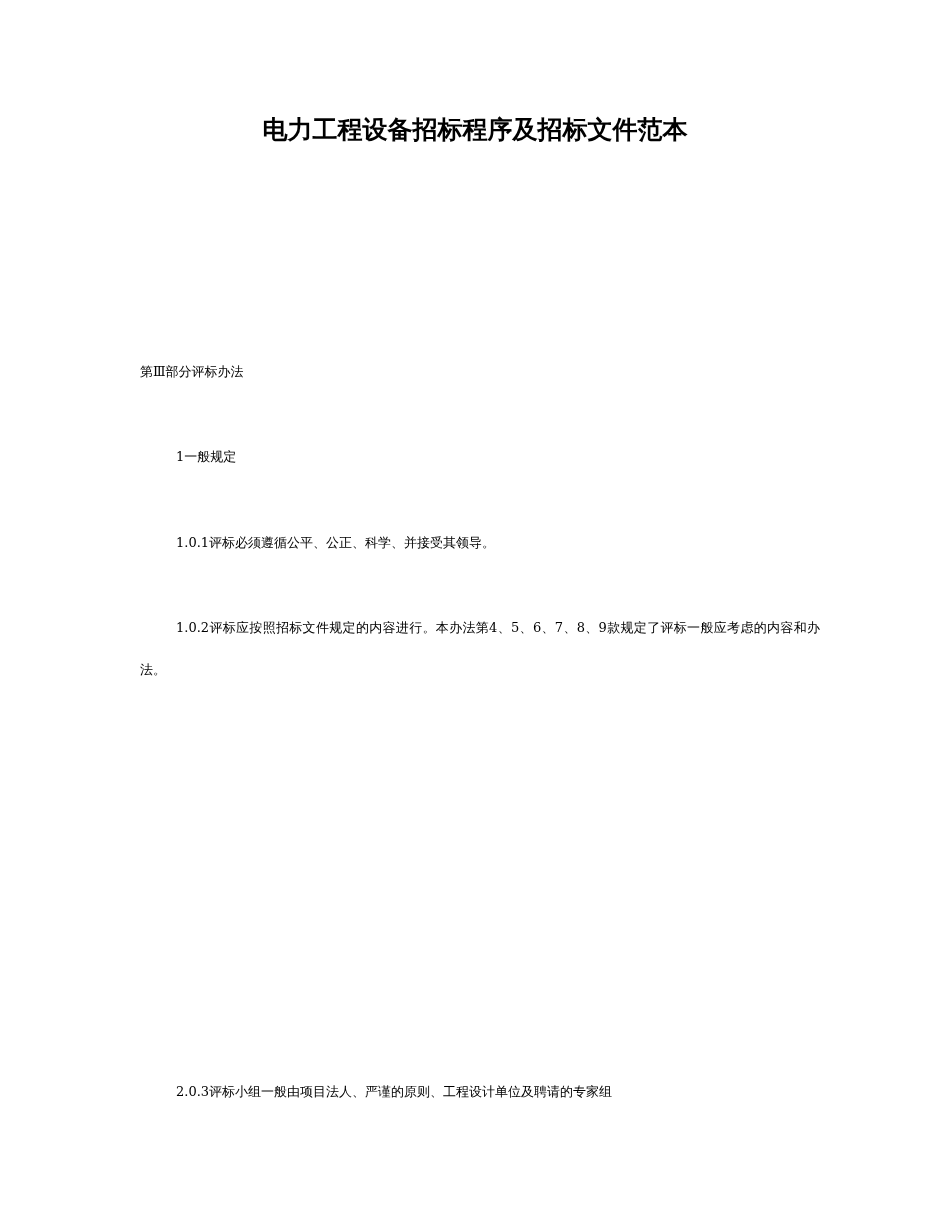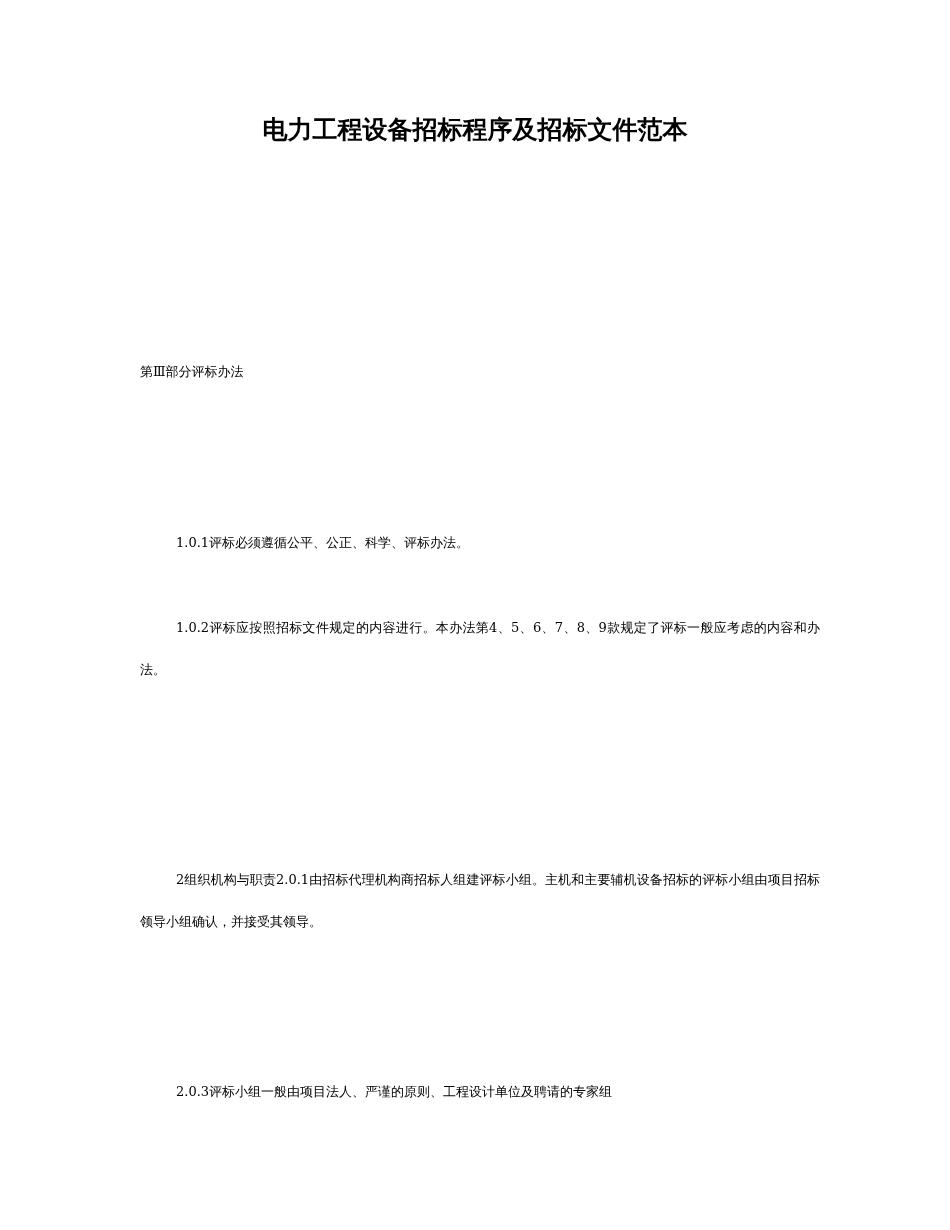--- a/index.html
+++ b/index.html
@@ -51,23 +51,23 @@
     .indent { text-indent: 36px; }
   </style>
 </head>
 <body>
 
 <div class="page">
   <div class="title">电力工程设备招标程序及招标文件范本</div>
 
   <div class="para" style="top:351px;">第Ⅲ部分评标办法</div>
 
+  <div class="para indent" style="top:436px;">1一般规定</div>
 
-  <div class="para indent" style="top:522px;">1.0.1评标必须遵循公平、公正、科学、评标办法。</div>
+  <div class="para indent" style="top:522px;">1.0.1评标必须遵循公平、公正、科学、并接受其领导。</div>
 
   <div class="para indent" style="top:607px;">1.0.2评标应按照招标文件规定的内容进行。本办法第4、5、6、7、8、9款规定了评标一般应考虑的内容和办法。</div>
 
 
-  <div class="para indent" style="top:859px;">2组织机构与职责2.0.1由招标代理机构商招标人组建评标小组。主机和主要辅机设备招标的评标小组由项目招标领导小组确认，并接受其领导。</div>
 
 
   <div class="para indent" style="top:1071px;">2.0.3评标小组一般由项目法人、严谨的原则、工程设计单位及聘请的专家组</div>
 </div>
 
 </body></html>

